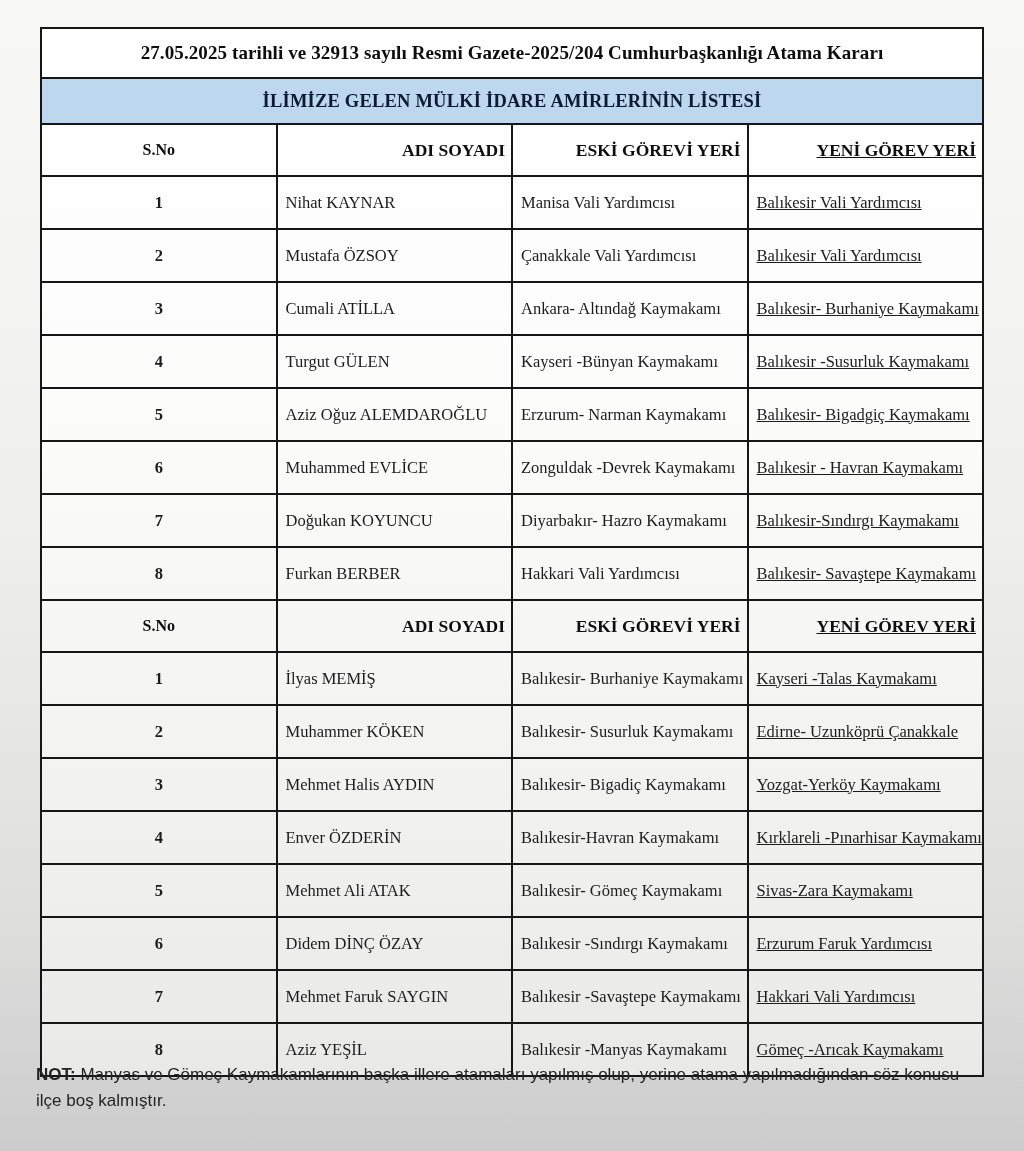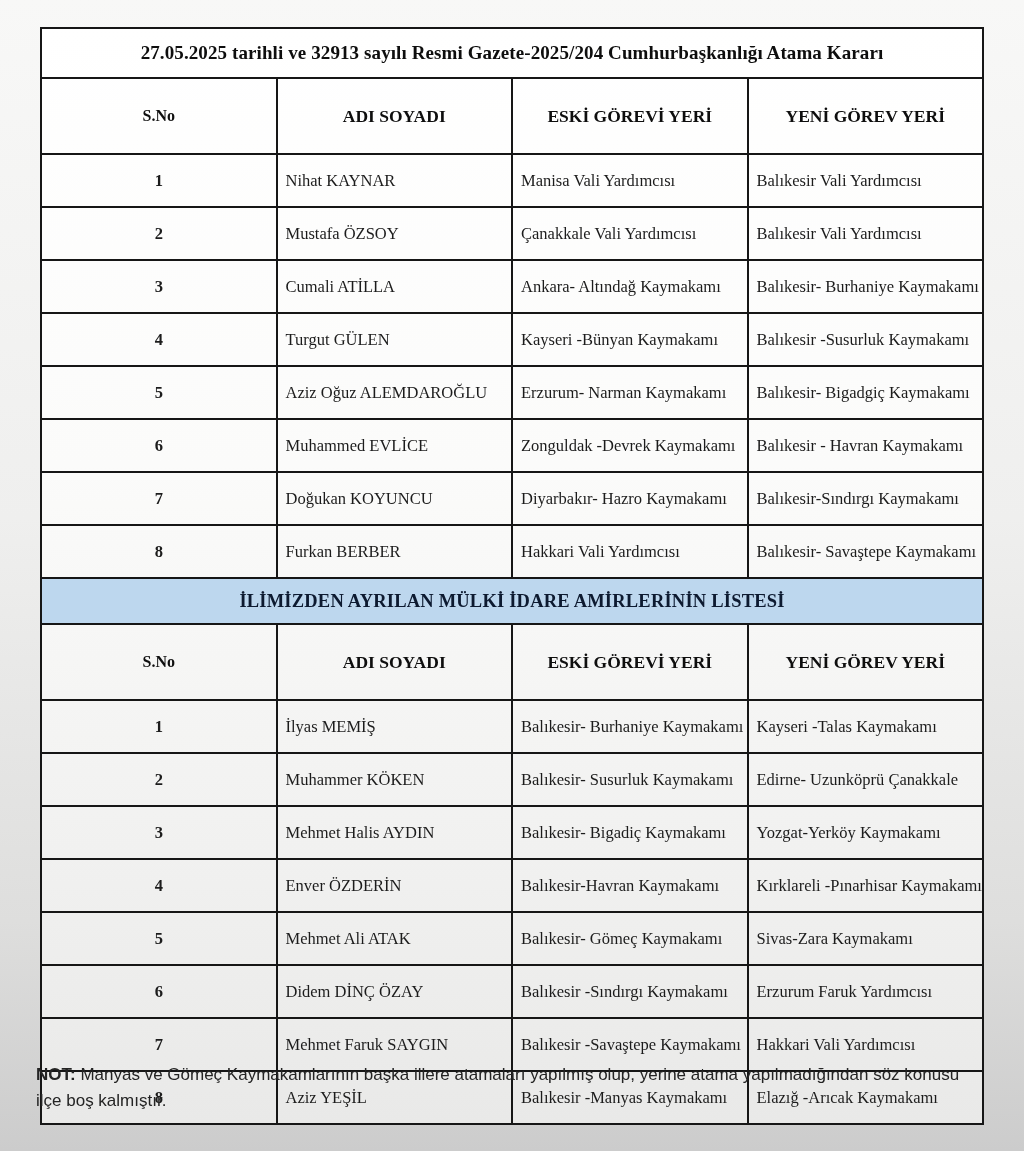--- a/index.html
+++ b/index.html
@@ -23,50 +23,53 @@
   .title-row td{
     height:46px;text-align:center;vertical-align:middle;
     font-weight:bold;font-size:19px;letter-spacing:.1px;color:#0e0e0e;
   }
   .band-row td{
     height:42px;text-align:center;vertical-align:middle;
     font-weight:bold;font-size:18.5px;letter-spacing:.2px;
     background:var(--band-blue,#bdd7ee);color:#0d1a30;
   }
   .header-row th{
-    height:46px;text-align:center;vertical-align:middle;
-    font-size:17.5px;font-weight:bold;color:#0e0e0e;padding:14px 6px;
+    height:46px;text-align:right;vertical-align:middle;
+    font-size:17.5px;font-weight:bold;color:#0e0e0e;padding:2px 6px;
   }
   .header-row th.col0{text-align:center;padding:2px 16px;font-size:16px;}
   .data-row td{
     height:47px;vertical-align:middle;
     font-size:16.5px;color:#1c1c1c;padding:2px 8px;
   }
   .data-row td.col0{text-align:center;font-weight:bold;padding:2px 0;}
   .col0{width:5.4%;}
   .col1{width:28.4%;}
   .col2{width:35.5%;}
-  .col3{width:30.7%;}
+  .col3{width:30.7%;text-decoration:underline;}
   .note{
     position:absolute;left:36px;top:1062px;width:936px;
     font-family:"Liberation Sans",sans-serif;
     font-size:17px;line-height:1.55;color:#242424;margin:0;
     white-space:normal;
   }
   .note .note-label{font-weight:bold;}
 </style>
 </head>
 <body>
 
 <div class="page">
   <div class="paper">
     <table class="doc-table">
       <tbody>
           <tr class="title-row">
             <td colspan="4">27.05.2025 tarihli ve 32913 sayılı Resmi Gazete-2025/204 Cumhurbaşkanlığı Atama Kararı</td>
+          </tr>
+          <tr class="band-row">
+            <td colspan="4">İLİMİZE GELEN MÜLKİ İDARE AMİRLERİNİN LİSTESİ</td>
           </tr>
           <tr class="header-row">
             <th class="col0">S.No</th>
             <th class="col1">ADI SOYADI</th>
             <th class="col2">ESKİ GÖREVİ YERİ</th>
             <th class="col3">YENİ GÖREV YERİ</th>
           </tr>
           <tr class="data-row">
             <td class="col0">1</td>
             <td class="col1">Nihat KAYNAR</td>
@@ -108,23 +111,20 @@
             <td class="col1">Doğukan KOYUNCU</td>
             <td class="col2">Diyarbakır- Hazro Kaymakamı</td>
             <td class="col3">Balıkesir-Sındırgı Kaymakamı</td>
           </tr>
           <tr class="data-row">
             <td class="col0">8</td>
             <td class="col1">Furkan BERBER</td>
             <td class="col2">Hakkari Vali Yardımcısı</td>
             <td class="col3">Balıkesir- Savaştepe Kaymakamı</td>
           </tr>
-          <tr class="band-row">
-            <td colspan="4">İLİMİZDEN AYRILAN MÜLKİ İDARE AMİRLERİNİN LİSTESİ</td>
-          </tr>
           <tr class="header-row">
             <th class="col0">S.No</th>
             <th class="col1">ADI SOYADI</th>
             <th class="col2">ESKİ GÖREVİ YERİ</th>
             <th class="col3">YENİ GÖREV YERİ</th>
           </tr>
           <tr class="data-row">
             <td class="col0">1</td>
             <td class="col1">İlyas MEMİŞ</td>
             <td class="col2">Balıkesir- Burhaniye Kaymakamı</td>
@@ -163,19 +163,19 @@
           <tr class="data-row">
             <td class="col0">7</td>
             <td class="col1">Mehmet Faruk SAYGIN</td>
             <td class="col2">Balıkesir -Savaştepe Kaymakamı</td>
             <td class="col3">Hakkari Vali Yardımcısı</td>
           </tr>
           <tr class="data-row">
             <td class="col0">8</td>
             <td class="col1">Aziz YEŞİL</td>
             <td class="col2">Balıkesir -Manyas Kaymakamı</td>
-            <td class="col3">Elazığ -Arıcak Kaymakamı</td>
+            <td class="col3">Gömeç -Arıcak Kaymakamı</td>
           </tr>
         </tbody>
     </table>
   </div>
   <p class="note"><span class="note-label">NOT:</span><span> Manyas ve Gömeç Kaymakamlarının başka illere atamaları yapılmış olup, yerine atama yapılmadığından söz konusu ilçe boş kalmıştır.</span></p>
 </div>
 
 </body></html>

